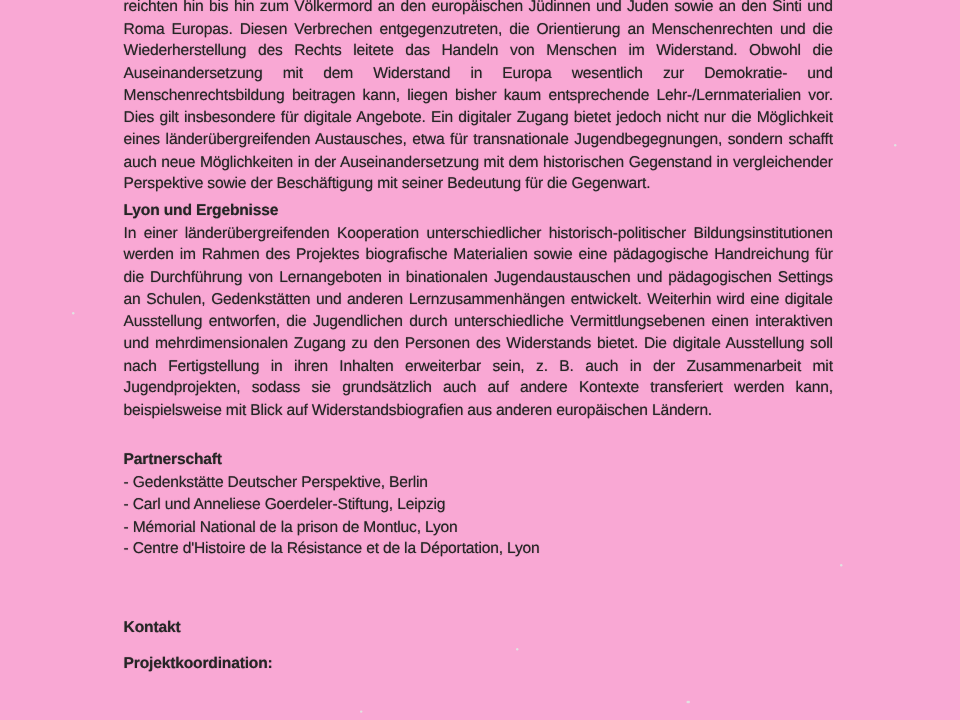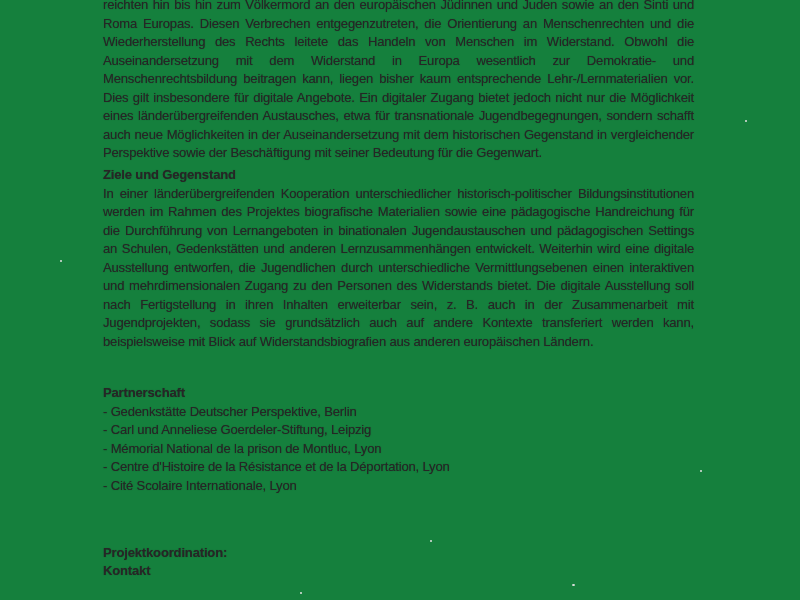--- a/index.html
+++ b/index.html
@@ -4,43 +4,43 @@
 <style>
   html, body {
     margin: 0;
     padding: 0;
     background: #ffffff;
   }
   #screen {
     position: relative;
     width: 800px;
     height: 600px;
-    background: #15803d;
+    background: #f9a8d4;
     overflow: hidden;
     font-family: "Liberation Sans", sans-serif;
     color: #262626;
   }
   .doc-block {
     position: absolute;
     left: 103px;
     width: 591px;
     font-size: 13px;
     line-height: 18.5px;
     letter-spacing: -0.15px;
     text-shadow: 0 0 0.8px rgba(30,30,30,0.55);
   }
   .doc-block p { margin: 0; }
   .justified { text-align: justify; }
   .heading {
     font-weight: 700;
   }
   #intro-block   { top: -4px; }
   #ziele-block   { top: 166px; }
-  #partner-block { top: 374px; margin-top: 10px; }
-  #kontakt-block { top: 514px; margin-top: 48px; }
+  #partner-block { top: 374px; }
+  #kontakt-block { top: 514px; }
   #coord-block   { top: 544px; font-weight: bold; }
   .partner-item { white-space: nowrap; }
   .coord-line2 { margin-top: 3.5px; }
   
   .speckle {
     position: absolute;
     width: 3px; height: 2px;
     border-radius: 50%;
     background: #e2e2e2;
   }
@@ -54,32 +54,31 @@
 </head>
 <body>
 
 <div id="screen">
 
   <div class="doc-block" id="intro-block">
     <p class="justified">reichten hin bis hin zum Völkermord an den europäischen Jüdinnen und Juden sowie an den Sinti und Roma Europas. Diesen Verbrechen entgegenzutreten, die Orientierung an Menschenrechten und die Wiederherstellung des Rechts leitete das Handeln von Menschen im Widerstand. Obwohl die Auseinandersetzung mit dem Widerstand in Europa wesentlich zur Demokratie- und Menschenrechtsbildung beitragen kann, liegen bisher kaum entsprechende Lehr-/Lernmaterialien vor. Dies gilt insbesondere für digitale Angebote. Ein digitaler Zugang bietet jedoch nicht nur die Möglichkeit eines länderübergreifenden Austausches, etwa für transnationale Jugendbegegnungen, sondern schafft auch neue Möglichkeiten in der Auseinandersetzung mit dem historischen Gegenstand in vergleichender Perspektive sowie der Beschäftigung mit seiner Bedeutung für die Gegenwart.</p>
   </div>
 
   <div class="doc-block" id="ziele-block">
-    <p class="heading">Ziele und Gegenstand</p>
+    <p class="heading">Lyon und Ergebnisse</p>
     <p class="justified">In einer länderübergreifenden Kooperation unterschiedlicher historisch-politischer Bildungsinstitutionen werden im Rahmen des Projektes biografische Materialien sowie eine pädagogische Handreichung für die Durchführung von Lernangeboten in binationalen Jugendaustauschen und pädagogischen Settings an Schulen, Gedenkstätten und anderen Lernzusammenhängen entwickelt. Weiterhin wird eine digitale Ausstellung entworfen, die Jugendlichen durch unterschiedliche Vermittlungsebenen einen interaktiven und mehrdimensionalen Zugang zu den Personen des Widerstands bietet. Die digitale Ausstellung soll nach Fertigstellung in ihren Inhalten erweiterbar sein, z. B. auch in der Zusammenarbeit mit Jugendprojekten, sodass sie grundsätzlich auch auf andere Kontexte transferiert werden kann, beispielsweise mit Blick auf Widerstandsbiografien aus anderen europäischen Ländern.</p>
   </div>
 
   <div class="doc-block" id="partner-block">
     <p class="heading">Partnerschaft</p>
     <div>
       <p class="partner-item">- Gedenkstätte Deutscher Perspektive, Berlin</p>
       <p class="partner-item">- Carl und Anneliese Goerdeler-Stiftung, Leipzig</p>
       <p class="partner-item">- Mémorial National de la prison de Montluc, Lyon</p>
       <p class="partner-item">- Centre d'Histoire de la Résistance et de la Déportation, Lyon</p>
-      <p class="partner-item">- Cité Scolaire Internationale, Lyon</p>
     </div>
   </div>
 
   <div class="doc-block" id="kontakt-block">
     <p class="heading">Kontakt</p>
   </div>
 
   <div class="doc-block" id="coord-block">
     <p>Projektkoordination:</p>
   </div>

